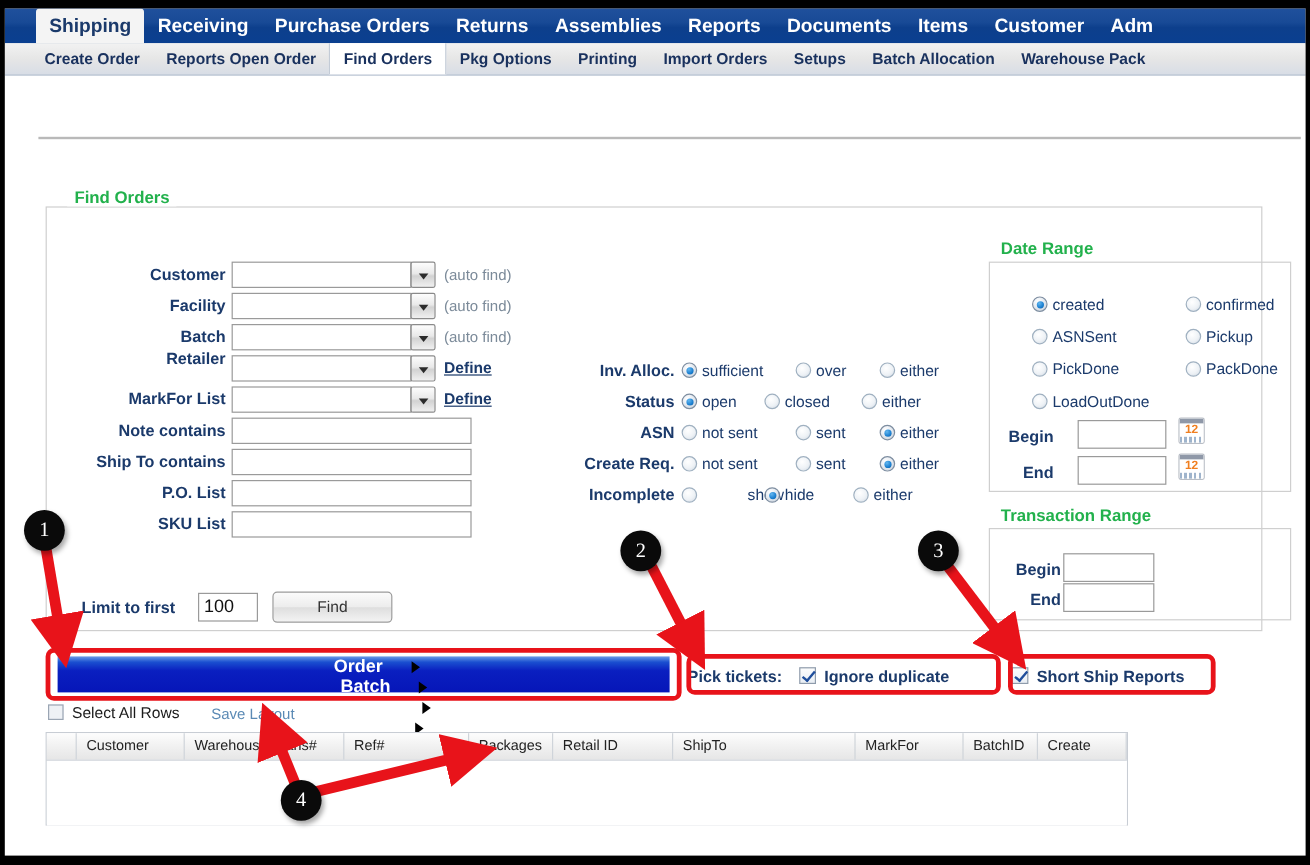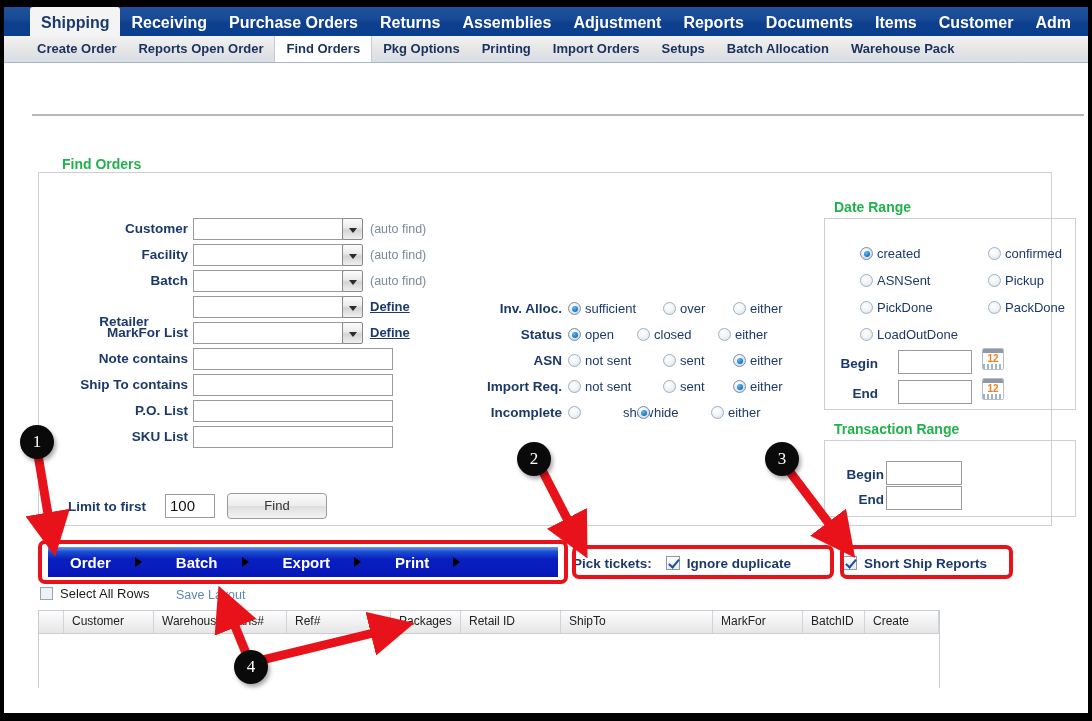--- a/index.html
+++ b/index.html
@@ -182,21 +182,21 @@
     border:1px solid #9b9b9b; border-radius:4px; box-sizing:border-box;
     background:linear-gradient(to bottom,#fbfbfb 0%, #ededed 48%, #dedede 52%, #f3f3f3 100%);
     color:#333; font-size:13px; text-align:center; line-height:24px; cursor:pointer;
   }
 
   
   #action-toolbar {
     position:absolute; left:48px; top:547px; width:510px; height:30px;
     background:linear-gradient(to bottom,#6b9be8 0%, #1a4fd0 16%, #0a1fc0 40%, #0616b8 100%);
     box-sizing:border-box;
-    display:flex; align-items:center;
+    display:flex; align-items:center;flex-direction:column;
   }
   #action-toolbar .ai {
     display:flex; align-items:center; color:#fff; font-size:15px; font-weight:bold;
     cursor:pointer; white-space:nowrap;
   }
   #action-toolbar .ai .cap { padding:0 0 0 0; }
   #action-toolbar .ai .arrow {
     margin-left:24px;
     border-left:7px solid #000;
     border-top:5px solid transparent; border-bottom:5px solid transparent;
@@ -272,21 +272,20 @@
 
 <div class="screen">
 
   <div class="mainnav">
     <div class="tabs" id="mainnav-tabs">
         <div class="tab active">Shipping</div>
         <div class="tab">Receiving</div>
         <div class="tab">Purchase Orders</div>
         <div class="tab">Returns</div>
         <div class="tab">Assemblies</div>
-        <div class="tab">Adjustment</div>
         <div class="tab">Reports</div>
         <div class="tab">Documents</div>
         <div class="tab">Items</div>
         <div class="tab">Customer</div>
         <div class="tab">Adm</div>
       </div>
   </div>
 
   <div class="subnav">
     <div class="tabs" id="subnav-tabs">
@@ -313,21 +312,21 @@
       <div class="ddbtn" style="left: 342px; top: 218px;"></div>
       <div class="hint" style="left: 370px; top: 222px;">(auto find)</div>
       <div class="lbl" style="left: 60px; top: 247px; width: 128px;">Facility</div>
       <div class="tb" style="left: 193px; top: 244px; width: 150px; height: 22px;"></div>
       <div class="ddbtn" style="left: 342px; top: 244px;"></div>
       <div class="hint" style="left: 370px; top: 248px;">(auto find)</div>
       <div class="lbl" style="left: 60px; top: 273px; width: 128px;">Batch</div>
       <div class="tb" style="left: 193px; top: 270px; width: 150px; height: 22px;"></div>
       <div class="ddbtn" style="left: 342px; top: 270px;"></div>
       <div class="hint" style="left: 370px; top: 274px;">(auto find)</div>
-      <div class="lbl" style="left: 60px; top: 314px; width: 128px; text-align: center;">Retailer</div>
+      <div class="lbl" style="left: 60px; top: 291px; width: 128px;">Retailer</div>
       <div class="tb" style="left: 193px; top: 296px; width: 150px; height: 22px;"></div>
       <div class="ddbtn" style="left: 342px; top: 296px;"></div>
       <div class="deflink" style="left: 370px; top: 299px;">Define</div>
       <div class="lbl" style="left: 60px; top: 325px; width: 128px;">MarkFor List</div>
       <div class="tb" style="left: 193px; top: 322px; width: 150px; height: 22px;"></div>
       <div class="ddbtn" style="left: 342px; top: 322px;"></div>
       <div class="deflink" style="left: 370px; top: 325px;">Define</div>
       <div class="lbl" style="left: 55px; top: 351px; width: 133px;">Note contains</div>
       <div class="tb" style="left: 193px; top: 348px; width: 200px; height: 22px;"></div>
       <div class="lbl" style="left: 55px; top: 377px; width: 133px;">Ship To contains</div>
@@ -353,21 +352,21 @@
       <div class="rtxt" style="left: 654px; top: 327px;">closed</div>
       <div class="radio" style="left: 718px; top: 328px;"></div>
       <div class="rtxt" style="left: 735px; top: 327px;">either</div>
       <div class="rlabel" style="left: 440px; top: 353px; width: 122px;">ASN</div>
       <div class="radio" style="left: 568px; top: 354px;"></div>
       <div class="rtxt" style="left: 585px; top: 353px;">not sent</div>
       <div class="radio" style="left: 663px; top: 354px;"></div>
       <div class="rtxt" style="left: 680px; top: 353px;">sent</div>
       <div class="radio on" style="left: 733px; top: 354px;"></div>
       <div class="rtxt" style="left: 750px; top: 353px;">either</div>
-      <div class="rlabel" style="left: 440px; top: 379px; width: 122px;">Import Req.</div>
+      <div class="rlabel" style="left: 440px; top: 379px; width: 122px;">Create Req.</div>
       <div class="radio" style="left: 568px; top: 380px;"></div>
       <div class="rtxt" style="left: 585px; top: 379px;">not sent</div>
       <div class="radio" style="left: 663px; top: 380px;"></div>
       <div class="rtxt" style="left: 680px; top: 379px;">sent</div>
       <div class="radio on" style="left: 733px; top: 380px;"></div>
       <div class="rtxt" style="left: 750px; top: 379px;">either</div>
       <div class="rlabel" style="left: 440px; top: 405px; width: 122px;">Incomplete</div>
       <div class="radio" style="left: 568px; top: 406px;"></div>
       <div class="rtxt" style="left: 585px; top: 405px; margin-left: 38px;">show</div>
       <div class="radio on" style="left: 637px; top: 406px;"></div>

